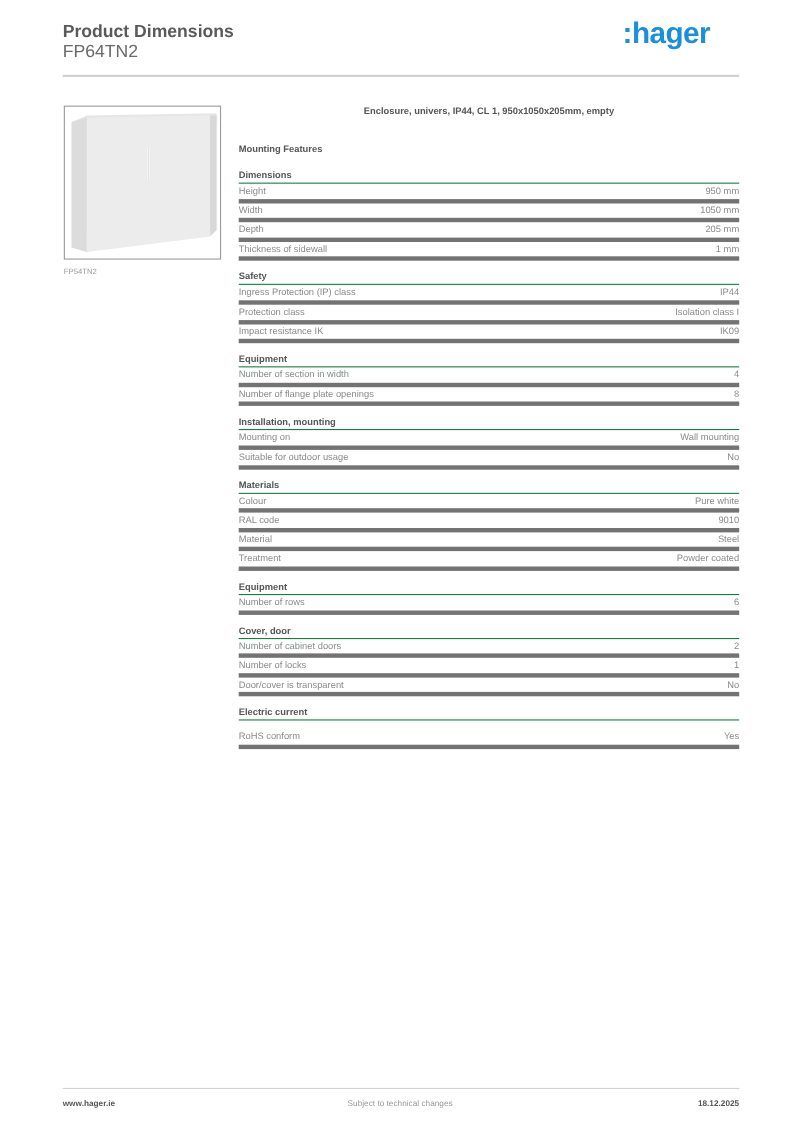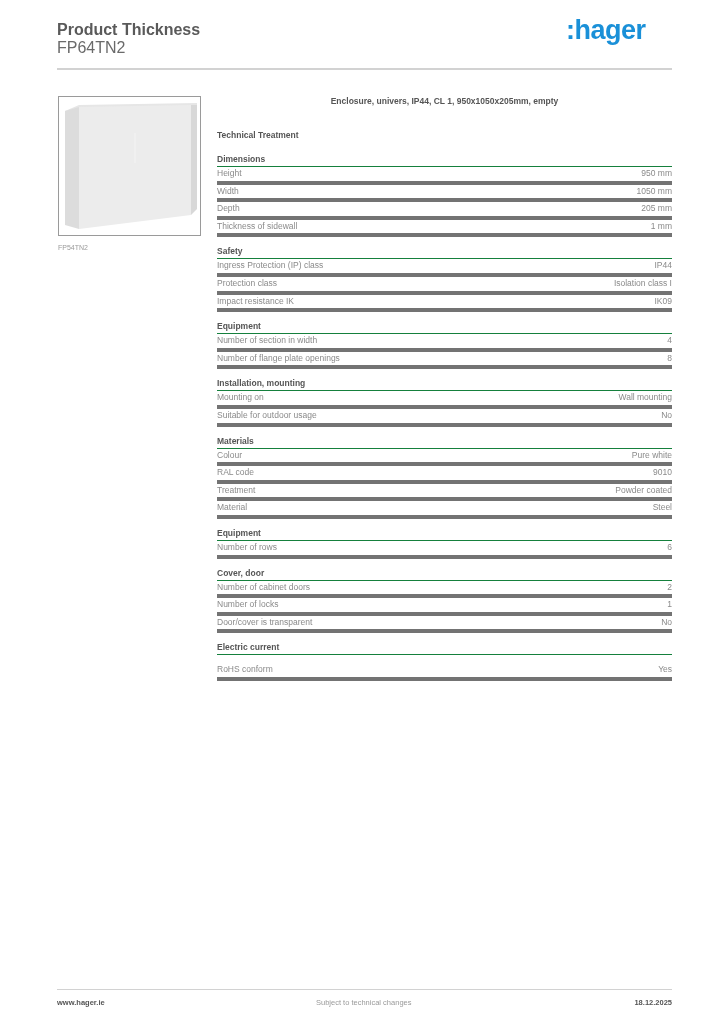--- a/index.html
+++ b/index.html
@@ -21,40 +21,40 @@
   .row { display: flex; justify-content: space-between; font-size: 8.5px; color: #8a8a8a; height: 13.6px; line-height: 13.6px; border-bottom: 4px solid #737373; }
 
   .footer-rule { position: absolute; left: 57px; top: 989px; width: 615px; height: 1px; background: #d2d2d2; }
   .footer-left { position: absolute; left: 57px; top: 998px; font-size: 7.5px; font-weight: bold; color: #555; text-align: center; }
   .footer-center { position: absolute; left: 316px; top: 998px; font-size: 7.5px; color: #9a9a9a; }
   .footer-right { position: absolute; right: 52px; top: 998px; font-size: 7.5px; font-weight: bold; color: #555; }
 </style>
 </head>
 <body>
 
-<div class="title">Product Thickness</div>
+<div class="title">Product Dimensions</div>
 <div class="subtitle">FP64TN2</div>
 <div class="logo">:hager</div>
 <div class="header-rule"></div>
 
 <div class="image-frame">
   <svg width="141" height="138" viewBox="0 0 141 138">
     <polygon points="6,14 20,8 138,6 138,14" fill="#e6e6e6"></polygon>
     <polygon points="6,14 20,10 20,132 6,128" fill="#dcdcdc"></polygon>
     <polygon points="20,10 132,8 132,118 20,132" fill="#ececec"></polygon>
     <polygon points="132,8 138,8 138,112 132,118" fill="#d8d8d8"></polygon>
     <line x1="76" y1="36" x2="76" y2="66" stroke="#fafafa" stroke-width="2"></line>
     <line x1="76" y1="36" x2="76" y2="66" stroke="#d0d0d0" stroke-width="0.5"></line>
   </svg>
 </div>
 <div class="img-caption">FP54TN2</div>
 
 <div class="content">
   <div class="desc">Enclosure, univers, IP44, CL 1, 950x1050x205mm, empty</div>
-  <div class="tf">Technical Treatment</div>
+  <div class="tf">Mounting Features</div>
   <div id="sections">
       <div class="section">
         <div class="section-title">Dimensions</div>
         <div class="row">
           <span>Height</span>
           <span>950 mm</span>
         </div>
         <div class="row">
           <span>Width</span>
           <span>1050 mm</span>
@@ -109,26 +109,26 @@
         <div class="section-title">Materials</div>
         <div class="row">
           <span>Colour</span>
           <span>Pure white</span>
         </div>
         <div class="row">
           <span>RAL code</span>
           <span>9010</span>
         </div>
         <div class="row">
+          <span>Material</span>
+          <span>Steel</span>
+        </div>
+        <div class="row">
           <span>Treatment</span>
           <span>Powder coated</span>
-        </div>
-        <div class="row">
-          <span>Material</span>
-          <span>Steel</span>
         </div>
       </div>
       <div class="section">
         <div class="section-title">Equipment</div>
         <div class="row">
           <span>Number of rows</span>
           <span>6</span>
         </div>
       </div>
       <div class="section">

